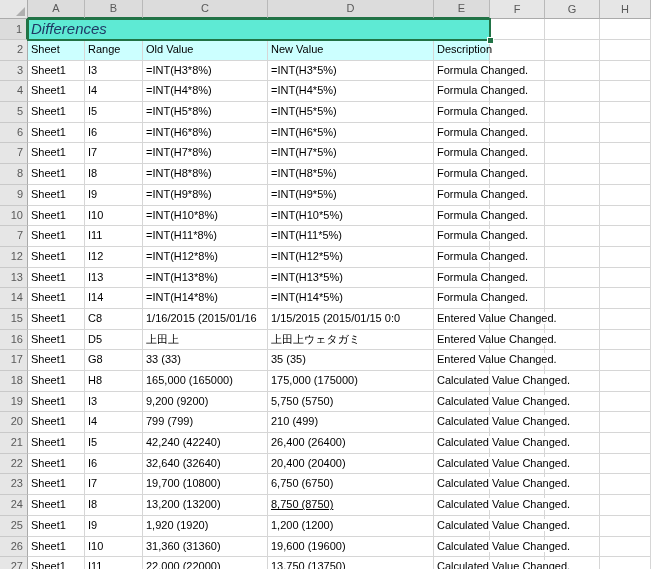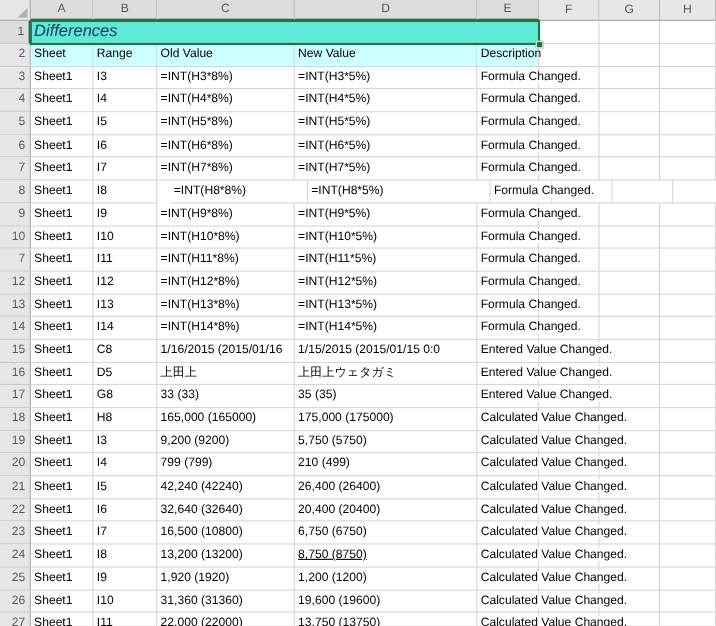--- a/index.html
+++ b/index.html
@@ -175,21 +175,21 @@
         <div class="cell" style="width: 166px;">=INT(H7*5%)</div>
         <div class="cell ovf" style="width: 56px;"><span class="ovf-text">Formula Changed.</span></div>
         <div class="cell" style="width: 55px;"></div>
         <div class="cell" style="width: 55px;"></div>
         <div class="cell" style="width: 51px;"></div>
       </div>
       <div class="grow">
         <div class="rowhdr">8</div>
         <div class="cell" style="width: 57px;">Sheet1</div>
         <div class="cell" style="width: 58px;">I8</div>
-        <div class="cell" style="width: 125px; margin-left: 12px;">=INT(H8*8%)</div>
+        <div class="cell" style="width: 125px;">=INT(H8*8%)</div>
         <div class="cell" style="width: 166px;">=INT(H8*5%)</div>
         <div class="cell ovf" style="width: 56px;"><span class="ovf-text">Formula Changed.</span></div>
         <div class="cell" style="width: 55px;"></div>
         <div class="cell" style="width: 55px;"></div>
         <div class="cell" style="width: 51px;"></div>
       </div>
       <div class="grow">
         <div class="rowhdr">9</div>
         <div class="cell" style="width: 57px;">Sheet1</div>
         <div class="cell" style="width: 58px;">I9</div>
@@ -340,21 +340,21 @@
         <div class="cell" style="width: 166px;">20,400 (20400)</div>
         <div class="cell ovf" style="width: 56px;"><span class="ovf-text">Calculated Value Changed.</span></div>
         <div class="cell" style="width: 55px;"></div>
         <div class="cell" style="width: 55px;"></div>
         <div class="cell" style="width: 51px;"></div>
       </div>
       <div class="grow">
         <div class="rowhdr">23</div>
         <div class="cell" style="width: 57px;">Sheet1</div>
         <div class="cell" style="width: 58px;">I7</div>
-        <div class="cell" style="width: 125px;">16,500 (10800)</div>
+        <div class="cell" style="width: 125px;">19,700 (10800)</div>
         <div class="cell" style="width: 166px;">6,750 (6750)</div>
         <div class="cell ovf" style="width: 56px;"><span class="ovf-text">Calculated Value Changed.</span></div>
         <div class="cell" style="width: 55px;"></div>
         <div class="cell" style="width: 55px;"></div>
         <div class="cell" style="width: 51px;"></div>
       </div>
       <div class="grow">
         <div class="rowhdr">24</div>
         <div class="cell" style="width: 57px;">Sheet1</div>
         <div class="cell" style="width: 58px;">I8</div>

